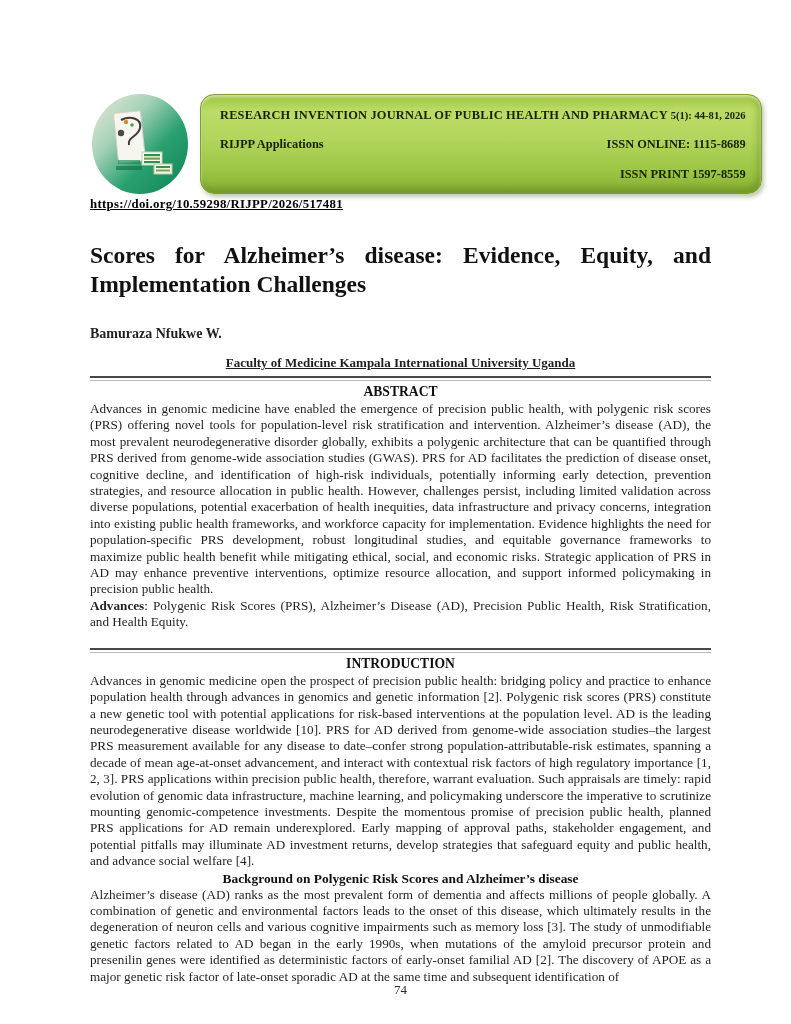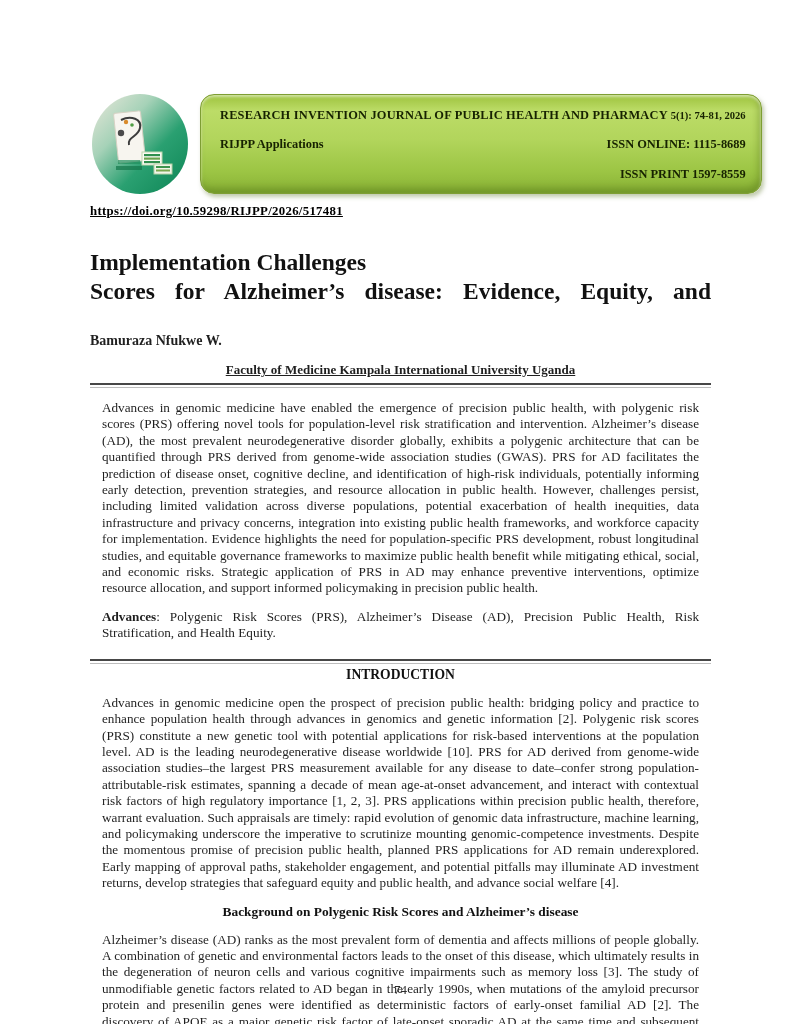--- a/index.html
+++ b/index.html
@@ -21,37 +21,37 @@
     box-shadow: inset 0 2px 3px rgba(255,255,255,.55), inset -3px -5px 7px rgba(70,100,15,.35), 2px 3px 4px rgba(130,150,90,.5);
     padding:13px 15px 11px 19px;
     color:#172201;
   }
   .b-row1 { font-weight:bold; font-size:12.4px; letter-spacing:.2px; white-space:nowrap; }
   .b-issue { font-size:10.6px; letter-spacing:0; }
   .b-row2 { display:flex; justify-content:space-between; margin-top:14px; font-weight:bold; font-size:12.4px; }
   .b-row3 { text-align:right; margin-top:15px; font-weight:bold; font-size:12.4px; }
 
   
-  .doi-line { margin-top:7px; }
+  .doi-line { margin-top:0; }
   .doi-line a {
     color:#000; font-weight:bold; font-size:12.8px; letter-spacing:.3px;
     text-decoration:underline;
   }
 
   
   .title-block { margin-top:29px; font-weight:bold; font-size:23.5px; line-height:29px; color:#111; }
   .title-line { text-align:justify; }
   .title-line.stretch { text-align-last:justify; }
   .author { margin-top:27px; text-align:left; font-weight:bold; font-size:14px; }
   .affiliation { margin-top:13px; text-align:center; font-weight:bold; font-size:13px; text-decoration:underline; }
 
   
   .rule { height:2px; border:0; border-top:2px solid #474747; border-bottom:1px solid #bdbdbd; margin:5px 0 1px 0; }
   .sec-head { text-align:center; font-weight:bold; font-size:13.6px; margin:3px 0 1px 0; color:#111; }
-  .para { margin:12px; font-size:13.2px; line-height:16.4px; text-align:justify; color:#1f1f1f; }
+  .para { margin:0; font-size:13.2px; line-height:16.4px; text-align:justify; color:#1f1f1f; }
   .sub-head { text-align:center; font-weight:bold; font-size:13.4px; margin:1px 0 0 0; color:#111; }
 
   
   .page-num { position:absolute; top:982px; left:90px; width:621px; text-align:center; font-size:13px; color:#2e2e2e; }
 </style>
 </head>
 <body>
 
 <div class="page">
   <div class="content">
@@ -80,46 +80,47 @@
           <rect x="64" y="70" width="18" height="10" fill="#f1f5e8" stroke="#b5d0a6"></rect>
           <rect x="66" y="72" width="14" height="2" fill="#3f944d"></rect>
           <rect x="66" y="75.5" width="14" height="2" fill="#7aa850"></rect>
           <rect x="28" y="66" width="22" height="4" fill="#1f8f5c" opacity="0.7"></rect>
           <rect x="26" y="72" width="26" height="4" fill="#14764a" opacity="0.7"></rect>
         </svg>
       </div>
       <div class="banner">
         <div class="b-row1">
           <span>RESEARCH INVENTION JOURNAL OF PUBLIC HEALTH AND PHARMACY</span>
-          <span class="b-issue">5(1): 74-81, 2026</span>
+          <span class="b-issue">5(1): 44-81, 2026</span>
         </div>
         <div class="b-row2">
           <span>RIJPP Applications</span>
           <span>ISSN ONLINE: 1115-8689</span>
         </div>
         <div class="b-row3">
           <span>ISSN PRINT 1597-8559</span>
         </div>
       </div>
     </div>
 
     <div class="doi-line">
       <a href="#">https://doi.org/10.59298/RIJPP/2026/517481</a>
     </div>
 
     <div class="title-block">
+      <div class="title-line stretch">Scores for Alzheimer’s disease: Evidence, Equity, and</div>
       <div class="title-line">Implementation Challenges</div>
-      <div class="title-line stretch">Scores for Alzheimer’s disease: Evidence, Equity, and</div>
     </div>
 
     <div class="author">Bamuraza Nfukwe W.</div>
     <div class="affiliation">Faculty of Medicine Kampala International University Uganda</div>
 
     <hr class="rule">
 
+    <div class="sec-head">ABSTRACT</div>
     <p class="para">Advances in genomic medicine have enabled the emergence of precision public health, with polygenic risk scores (PRS) offering novel tools for population-level risk stratification and intervention. Alzheimer’s disease (AD), the most prevalent neurodegenerative disorder globally, exhibits a polygenic architecture that can be quantified through PRS derived from genome-wide association studies (GWAS). PRS for AD facilitates the prediction of disease onset, cognitive decline, and identification of high-risk individuals, potentially informing early detection, prevention strategies, and resource allocation in public health. However, challenges persist, including limited validation across diverse populations, potential exacerbation of health inequities, data infrastructure and privacy concerns, integration into existing public health frameworks, and workforce capacity for implementation. Evidence highlights the need for population-specific PRS development, robust longitudinal studies, and equitable governance frameworks to maximize public health benefit while mitigating ethical, social, and economic risks. Strategic application of PRS in AD may enhance preventive interventions, optimize resource allocation, and support informed policymaking in precision public health.</p>
     <p class="para"><b>Advances</b><span>: Polygenic Risk Scores (PRS), Alzheimer’s Disease (AD), Precision Public Health, Risk Stratification, and Health Equity.</span></p>
 
     <hr class="rule" style="margin-top:17px;">
 
     <div class="sec-head">INTRODUCTION</div>
     <p class="para">Advances in genomic medicine open the prospect of precision public health: bridging policy and practice to enhance population health through advances in genomics and genetic information [2]. Polygenic risk scores (PRS) constitute a new genetic tool with potential applications for risk-based interventions at the population level. AD is the leading neurodegenerative disease worldwide [10]. PRS for AD derived from genome-wide association studies–the largest PRS measurement available for any disease to date–confer strong population-attributable-risk estimates, spanning a decade of mean age-at-onset advancement, and interact with contextual risk factors of high regulatory importance [1, 2, 3]. PRS applications within precision public health, therefore, warrant evaluation. Such appraisals are timely: rapid evolution of genomic data infrastructure, machine learning, and policymaking underscore the imperative to scrutinize mounting genomic-competence investments. Despite the momentous promise of precision public health, planned PRS applications for AD remain underexplored. Early mapping of approval paths, stakeholder engagement, and potential pitfalls may illuminate AD investment returns, develop strategies that safeguard equity and public health, and advance social welfare [4].</p>
     <div class="sub-head">Background on Polygenic Risk Scores and Alzheimer’s disease</div>
     <p class="para">Alzheimer’s disease (AD) ranks as the most prevalent form of dementia and affects millions of people globally. A combination of genetic and environmental factors leads to the onset of this disease, which ultimately results in the degeneration of neuron cells and various cognitive impairments such as memory loss [3]. The study of unmodifiable genetic factors related to AD began in the early 1990s, when mutations of the amyloid precursor protein and presenilin genes were identified as deterministic factors of early-onset familial AD [2]. The discovery of APOE as a major genetic risk factor of late-onset sporadic AD at the same time and subsequent identification of</p>
 

